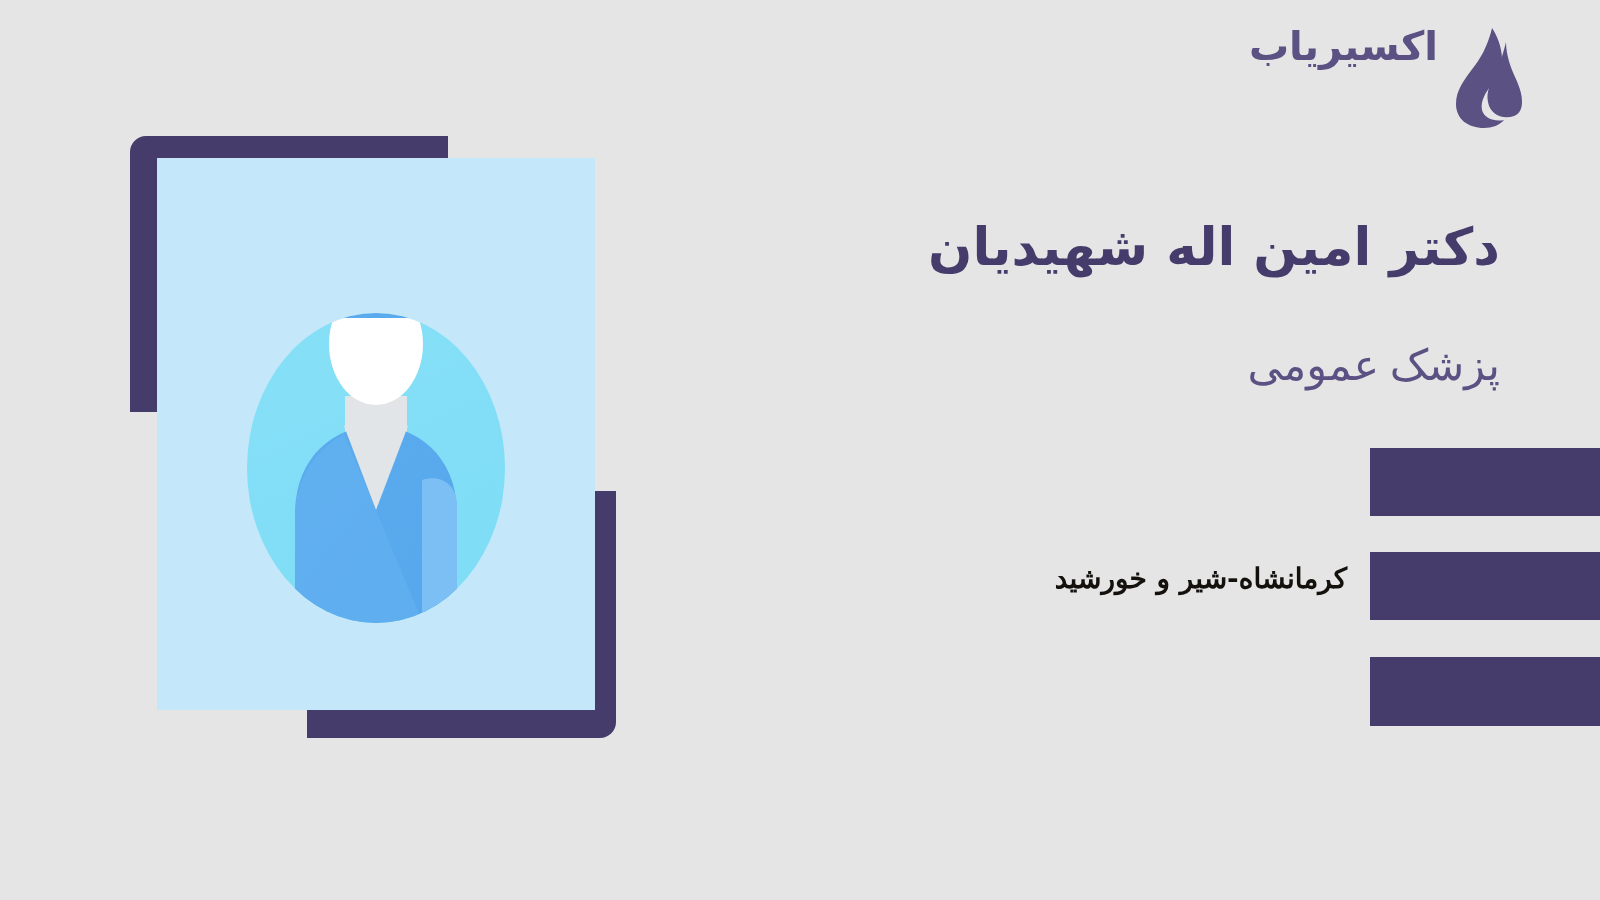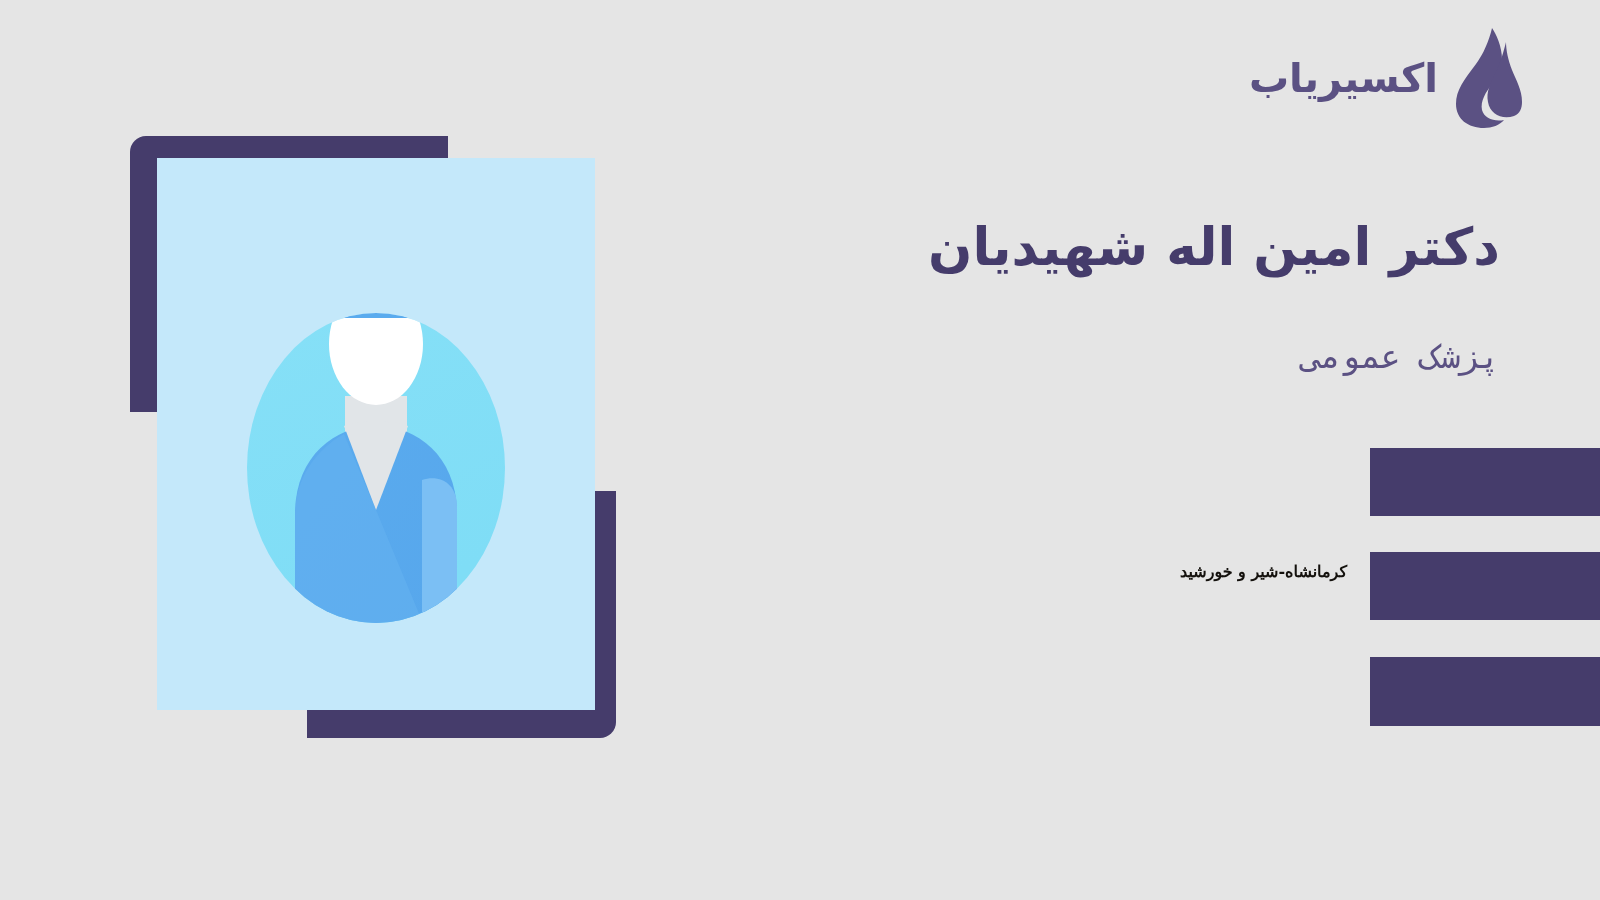--- a/index.html
+++ b/index.html
@@ -22,21 +22,20 @@
     height: 900px;
   }
 
   
   .brand {
     position: absolute;
     top: 26px;
     right: 78px;
     display: flex;
     flex-direction: row;
-    align-items: center;
     gap: 10px;
   }
   .brand-name {
     font-family: "DejaVu Sans", sans-serif;
     font-size: 40px;
     font-weight: bold;
     color: #5b5183;
     letter-spacing: 0px;
     direction: rtl;
     line-height: 1;
@@ -100,35 +99,35 @@
     color: #453C6B;
     line-height: 1.15;
     white-space: nowrap;
   }
   .doc-specialty {
     position: absolute;
     right: 100px;
     top: 340px;
     direction: rtl;
     text-align: right;
-    font-family: Liberation Mono, monospace;
-    font-size: 33px;
+    font-family: Liberation Serif, serif;
+    font-size: 43px;
     font-weight: normal;
     color: #5b5183;
     line-height: 1.2;
     white-space: nowrap;
   }
   .doc-address {
     position: absolute;
     right: 253px;
     top: 562px;
     direction: rtl;
     text-align: right;
     font-family: "DejaVu Serif", serif;
-    font-size: 16px;
+    font-size: 28px;
     font-weight: bold;
     color: #14110d;
     line-height: 1.2;
     white-space: nowrap;
   }
 
   
   .bar {
     position: absolute;
     left: 1370px;

